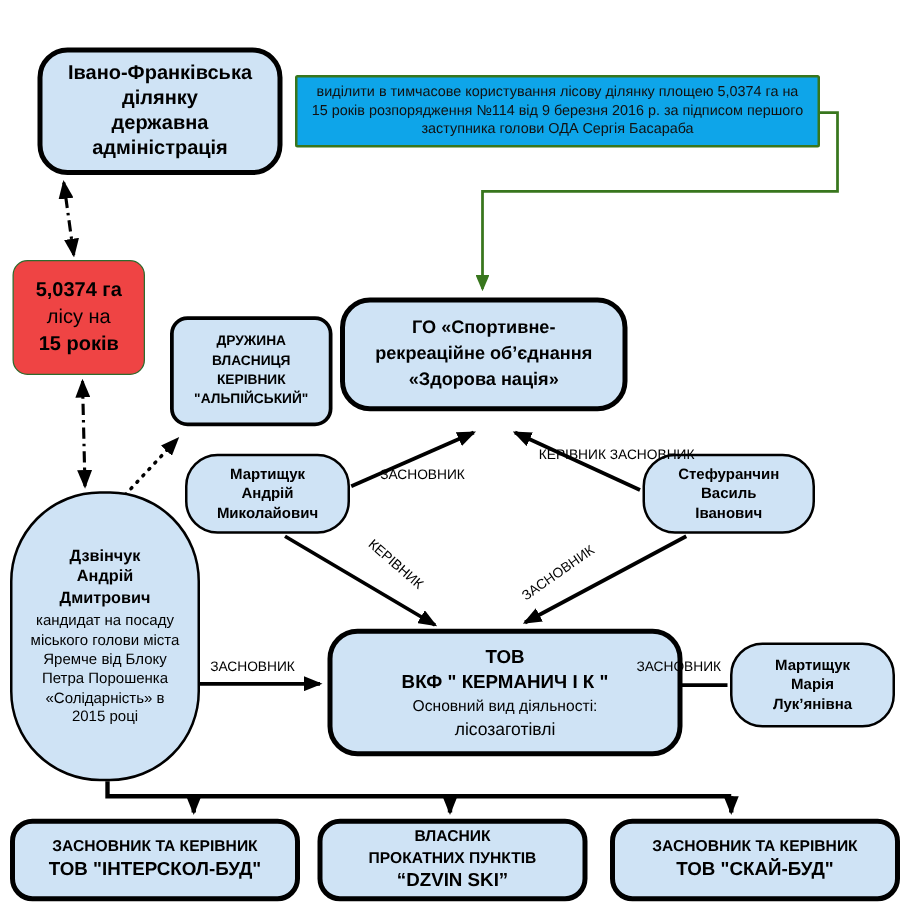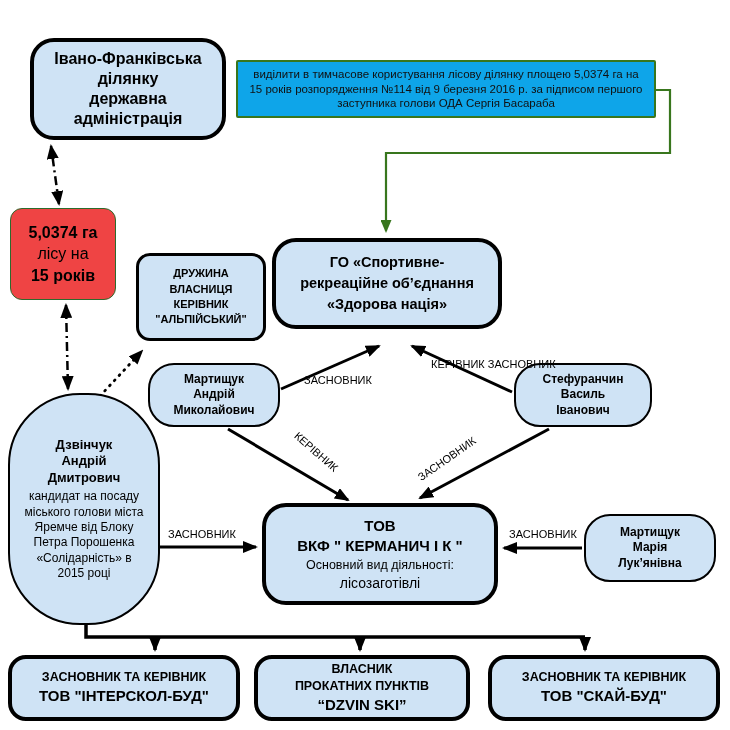--- a/index.html
+++ b/index.html
@@ -25,21 +25,21 @@
   .ngo { left:272px; top:238px; width:230px; height:91px; border-radius:24px;
     font-size:14.5px; font-weight:bold; line-height:1.45; }
   .person { border-width:2px; border-radius:26px; font-size:12px; font-weight:bold; line-height:1.3; }
   .marta { left:148px; top:363px; width:132px; height:64px; }
   .stef  { left:514px; top:363px; width:138px; height:64px; }
   .martm { left:584px; top:514px; width:132px; height:68px; }
   .dzv { left:8px; top:393px; width:152px; height:232px; border-radius:72px;
     border-width:2.5px; font-size:12px; padding:12px 12px; line-height:1.28; }
   .dzv .name { font-weight:bold; font-size:13px; line-height:1.3; }
   .dzv .desc { margin-top:2px; }
-  .tov { left:262px; top:503px; width:236px; height:102px; border-radius:24px; line-height:1.3; }
+  .tov { left:262px; top:503px; width:284px; height:102px; border-radius:24px; line-height:1.3; }
   .tov .l1, .tov .l2 { font-weight:bold; font-size:15px; }
   .tov .l3 { font-size:12.5px; margin-top:2px; }
   .tov .l4 { font-weight:normal; font-size:14px; }
   .bbox { border-radius:18px; line-height:1.35; }
   .b1 { left:8px;   top:655px; width:232px; height:66px; }
   .b2 { left:254px; top:655px; width:216px; height:66px; }
   .b3 { left:488px; top:655px; width:232px; height:66px; }
   .bbox .s { font-weight:bold; font-size:12.5px; }
   .bbox .l { font-weight:bold; font-size:15px; }
   .edge-label { position:absolute; z-index:3; font-size:11px; text-align:center;

